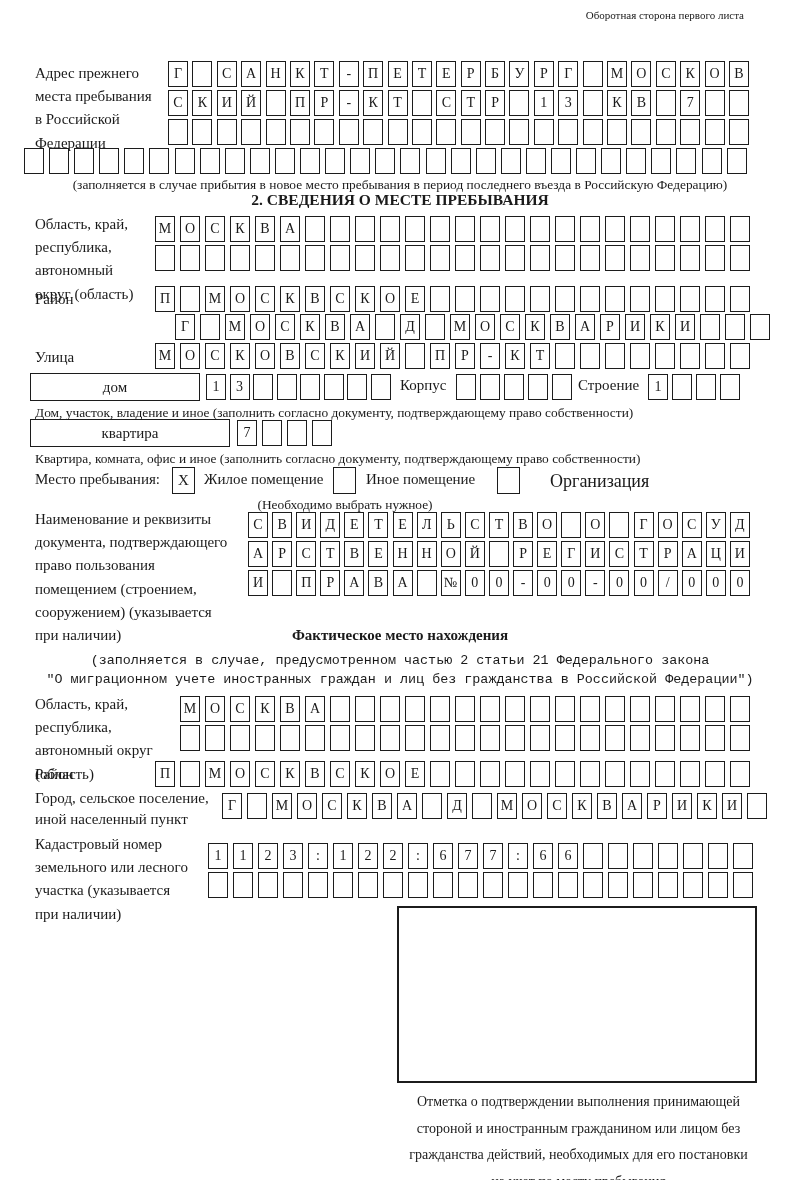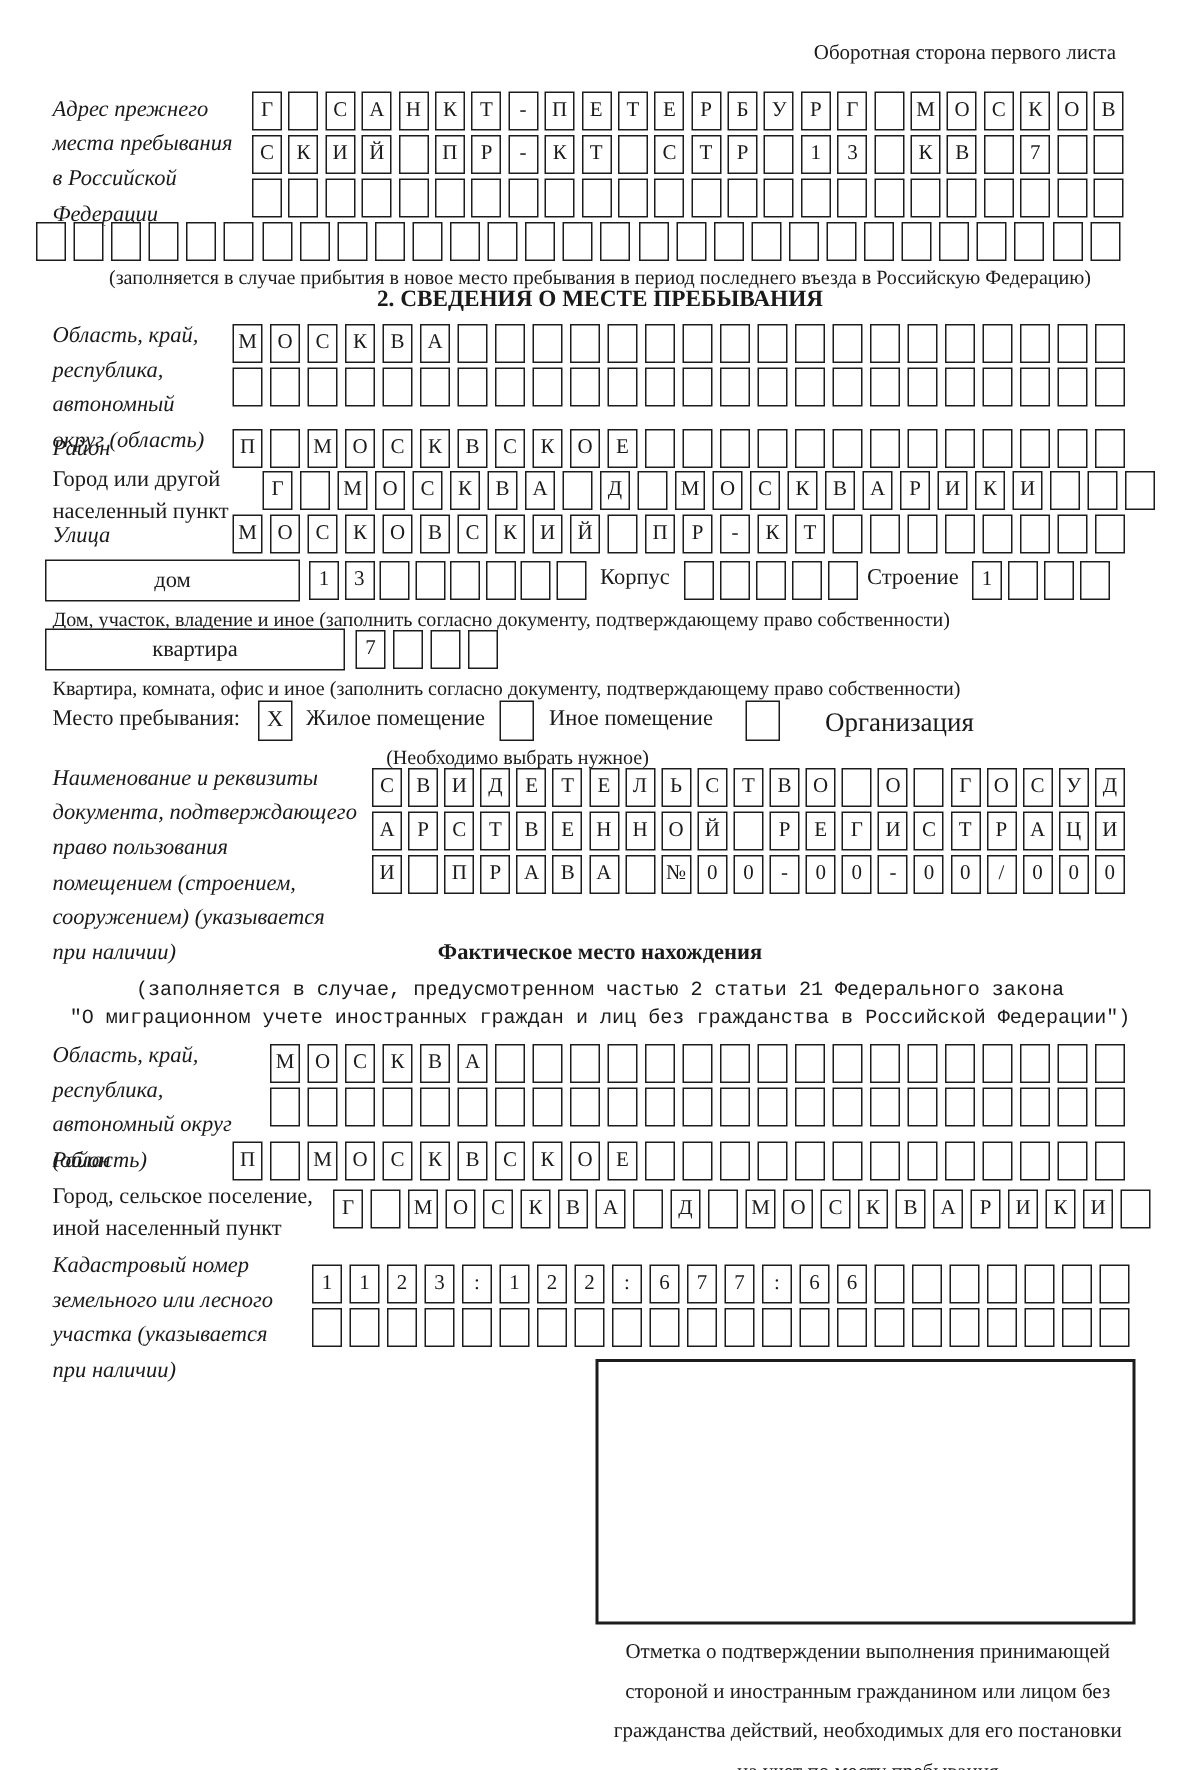--- a/index.html
+++ b/index.html
@@ -2,21 +2,21 @@
 <html><head>
 <meta charset="utf-8">
 <style>
   html,body{margin:0;padding:0;background:#fff;}
   .page{
     position:relative;width:800px;height:1180px;background:#fff;
     font-family:"Liberation Serif","DejaVu Serif",serif;color:#1a1a1a;
     overflow:hidden;
   }
   .abs{position:absolute;}
-  .lbl{font-size:15px;line-height:23.2px;white-space:pre-line;font-style:italic;}
+  .lbl{font-size:15px;line-height:23.2px;white-space:pre-line;}
   .lbl-sm{font-size:15px;line-height:21px;white-space:pre-line;}
   .cap{font-size:13.4px;}
   .center{text-align:center;width:800px;left:0;}
   .bold{font-weight:bold;}
   .char-row{white-space:nowrap;height:26px;}
   .char-row .cell{
     display:inline-block;box-sizing:border-box;vertical-align:top;
     width:20px;height:26px;border:1.6px solid #1c1c1c;background:#fff;
     text-align:center;font-size:14px;line-height:23px;
   }
@@ -36,21 +36,21 @@
   }
   .stamp{box-sizing:border-box;border:2px solid #1c1c1c;background:#fff;}
   .note2{font-size:13.4px;line-height:19px;white-space:pre-line;}
   .stamp-cap{font-size:14px;line-height:26.5px;white-space:pre-line;text-align:center;}
 </style>
 </head>
 <body>
 
 <div class="page">
 
-  <div class="abs" style="top:28px;right:56px;font-size:14px;margin-left:20px;">Оборотная сторона первого листа</div>
+  <div class="abs" style="top:9px;right:56px;font-size:11px;margin-left:20px;">Оборотная сторона первого листа</div>
 
   <div class="abs lbl" style="left:35px;top:62px;">Адрес прежнего
 места пребывания
 в Российской
 Федерации</div>
   <div class="abs char-row g44" style="left:168px;top:61px;"><span class="cell">Г</span><span class="cell"></span><span class="cell">С</span><span class="cell">А</span><span class="cell">Н</span><span class="cell">К</span><span class="cell">Т</span><span class="cell">-</span><span class="cell">П</span><span class="cell">Е</span><span class="cell">Т</span><span class="cell">Е</span><span class="cell">Р</span><span class="cell">Б</span><span class="cell">У</span><span class="cell">Р</span><span class="cell">Г</span><span class="cell"></span><span class="cell">М</span><span class="cell">О</span><span class="cell">С</span><span class="cell">К</span><span class="cell">О</span><span class="cell">В</span></div>
   <div class="abs char-row g44" style="left:168px;top:90px;"><span class="cell">С</span><span class="cell">К</span><span class="cell">И</span><span class="cell">Й</span><span class="cell"></span><span class="cell">П</span><span class="cell">Р</span><span class="cell">-</span><span class="cell">К</span><span class="cell">Т</span><span class="cell"></span><span class="cell">С</span><span class="cell">Т</span><span class="cell">Р</span><span class="cell"></span><span class="cell">1</span><span class="cell">3</span><span class="cell"></span><span class="cell">К</span><span class="cell">В</span><span class="cell"></span><span class="cell">7</span><span class="cell"></span><span class="cell"></span></div>
   <div class="abs char-row g44" style="left:168px;top:119px;"><span class="cell"></span><span class="cell"></span><span class="cell"></span><span class="cell"></span><span class="cell"></span><span class="cell"></span><span class="cell"></span><span class="cell"></span><span class="cell"></span><span class="cell"></span><span class="cell"></span><span class="cell"></span><span class="cell"></span><span class="cell"></span><span class="cell"></span><span class="cell"></span><span class="cell"></span><span class="cell"></span><span class="cell"></span><span class="cell"></span><span class="cell"></span><span class="cell"></span><span class="cell"></span><span class="cell"></span></div>
   <div class="abs char-row g51" style="left:24px;top:148px;"><span class="cell"></span><span class="cell"></span><span class="cell"></span><span class="cell"></span><span class="cell"></span><span class="cell"></span><span class="cell"></span><span class="cell"></span><span class="cell"></span><span class="cell"></span><span class="cell"></span><span class="cell"></span><span class="cell"></span><span class="cell"></span><span class="cell"></span><span class="cell"></span><span class="cell"></span><span class="cell"></span><span class="cell"></span><span class="cell"></span><span class="cell"></span><span class="cell"></span><span class="cell"></span><span class="cell"></span><span class="cell"></span><span class="cell"></span><span class="cell"></span><span class="cell"></span><span class="cell"></span></div>
   <div class="abs cap center" style="top:177px;">(заполняется в случае прибытия в новое место пребывания в период последнего въезда в Российскую Федерацию)</div>
@@ -60,22 +60,20 @@
   <div class="abs lbl" style="left:35px;top:213px;">Область, край,
 республика,
 автономный
 округ (область)</div>
   <div class="abs char-row" style="left:155px;top:216px;"><span class="cell">М</span><span class="cell">О</span><span class="cell">С</span><span class="cell">К</span><span class="cell">В</span><span class="cell">А</span><span class="cell"></span><span class="cell"></span><span class="cell"></span><span class="cell"></span><span class="cell"></span><span class="cell"></span><span class="cell"></span><span class="cell"></span><span class="cell"></span><span class="cell"></span><span class="cell"></span><span class="cell"></span><span class="cell"></span><span class="cell"></span><span class="cell"></span><span class="cell"></span><span class="cell"></span><span class="cell"></span></div>
   <div class="abs char-row" style="left:155px;top:245px;"><span class="cell"></span><span class="cell"></span><span class="cell"></span><span class="cell"></span><span class="cell"></span><span class="cell"></span><span class="cell"></span><span class="cell"></span><span class="cell"></span><span class="cell"></span><span class="cell"></span><span class="cell"></span><span class="cell"></span><span class="cell"></span><span class="cell"></span><span class="cell"></span><span class="cell"></span><span class="cell"></span><span class="cell"></span><span class="cell"></span><span class="cell"></span><span class="cell"></span><span class="cell"></span><span class="cell"></span></div>
 
   <div class="abs lbl" style="left:35px;top:288px;">Район</div>
   <div class="abs char-row" style="left:155px;top:286px;"><span class="cell">П</span><span class="cell"></span><span class="cell">М</span><span class="cell">О</span><span class="cell">С</span><span class="cell">К</span><span class="cell">В</span><span class="cell">С</span><span class="cell">К</span><span class="cell">О</span><span class="cell">Е</span><span class="cell"></span><span class="cell"></span><span class="cell"></span><span class="cell"></span><span class="cell"></span><span class="cell"></span><span class="cell"></span><span class="cell"></span><span class="cell"></span><span class="cell"></span><span class="cell"></span><span class="cell"></span><span class="cell"></span></div>
 
-  <div class="abs lbl-sm" style="left:35px;top:310px;">Город или другой
-населенный пункт</div>
   <div class="abs char-row" style="left:175px;top:314px;"><span class="cell">Г</span><span class="cell"></span><span class="cell">М</span><span class="cell">О</span><span class="cell">С</span><span class="cell">К</span><span class="cell">В</span><span class="cell">А</span><span class="cell"></span><span class="cell">Д</span><span class="cell"></span><span class="cell">М</span><span class="cell">О</span><span class="cell">С</span><span class="cell">К</span><span class="cell">В</span><span class="cell">А</span><span class="cell">Р</span><span class="cell">И</span><span class="cell">К</span><span class="cell">И</span><span class="cell"></span><span class="cell"></span><span class="cell"></span></div>
 
   <div class="abs lbl" style="left:35px;top:346px;">Улица</div>
   <div class="abs char-row" style="left:155px;top:343px;"><span class="cell">М</span><span class="cell">О</span><span class="cell">С</span><span class="cell">К</span><span class="cell">О</span><span class="cell">В</span><span class="cell">С</span><span class="cell">К</span><span class="cell">И</span><span class="cell">Й</span><span class="cell"></span><span class="cell">П</span><span class="cell">Р</span><span class="cell">-</span><span class="cell">К</span><span class="cell">Т</span><span class="cell"></span><span class="cell"></span><span class="cell"></span><span class="cell"></span><span class="cell"></span><span class="cell"></span><span class="cell"></span><span class="cell"></span></div>
 
   <div class="abs wide-box" style="left:30px;top:373px;width:170px;">дом</div>
   <div class="abs char-row g35" style="left:206px;top:374px;"><span class="cell">1</span><span class="cell">3</span><span class="cell"></span><span class="cell"></span><span class="cell"></span><span class="cell"></span><span class="cell"></span><span class="cell"></span></div>
   <div class="abs" style="left:400px;top:377px;font-size:15px;">Корпус</div>
   <div class="abs char-row g41" style="left:456px;top:374px;"><span class="cell"></span><span class="cell"></span><span class="cell"></span><span class="cell"></span><span class="cell"></span></div>
   <div class="abs" style="left:578px;top:377px;font-size:15px;">Строение</div>

